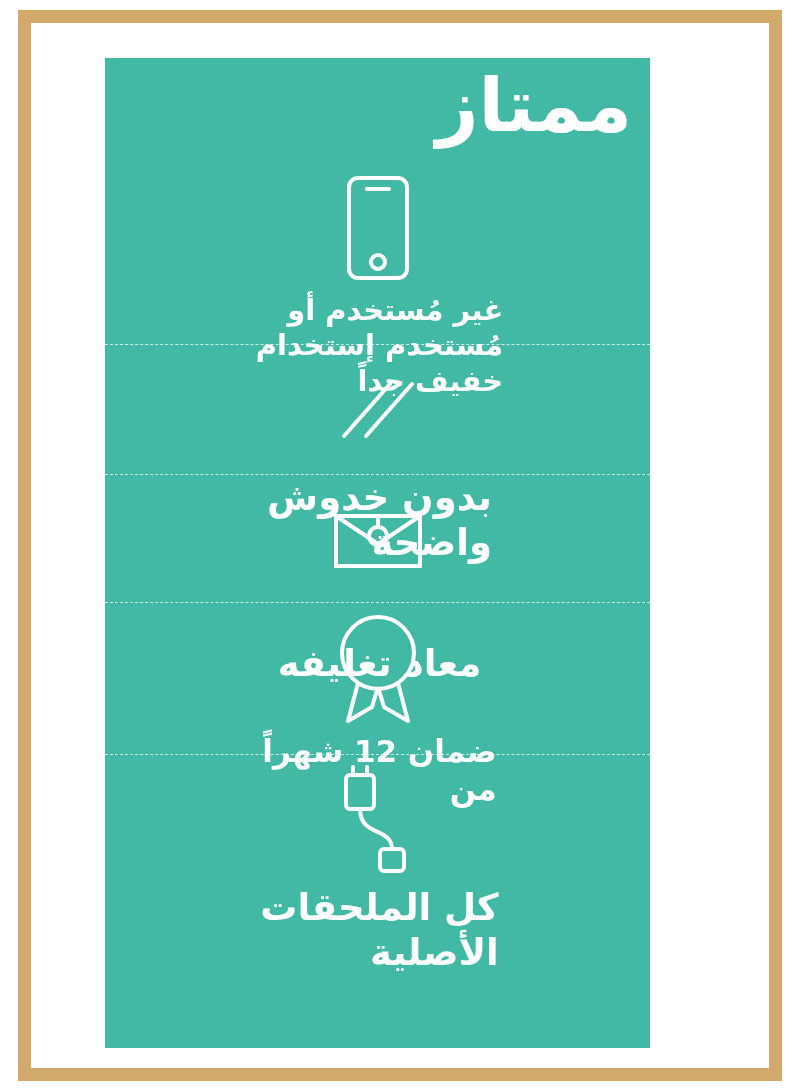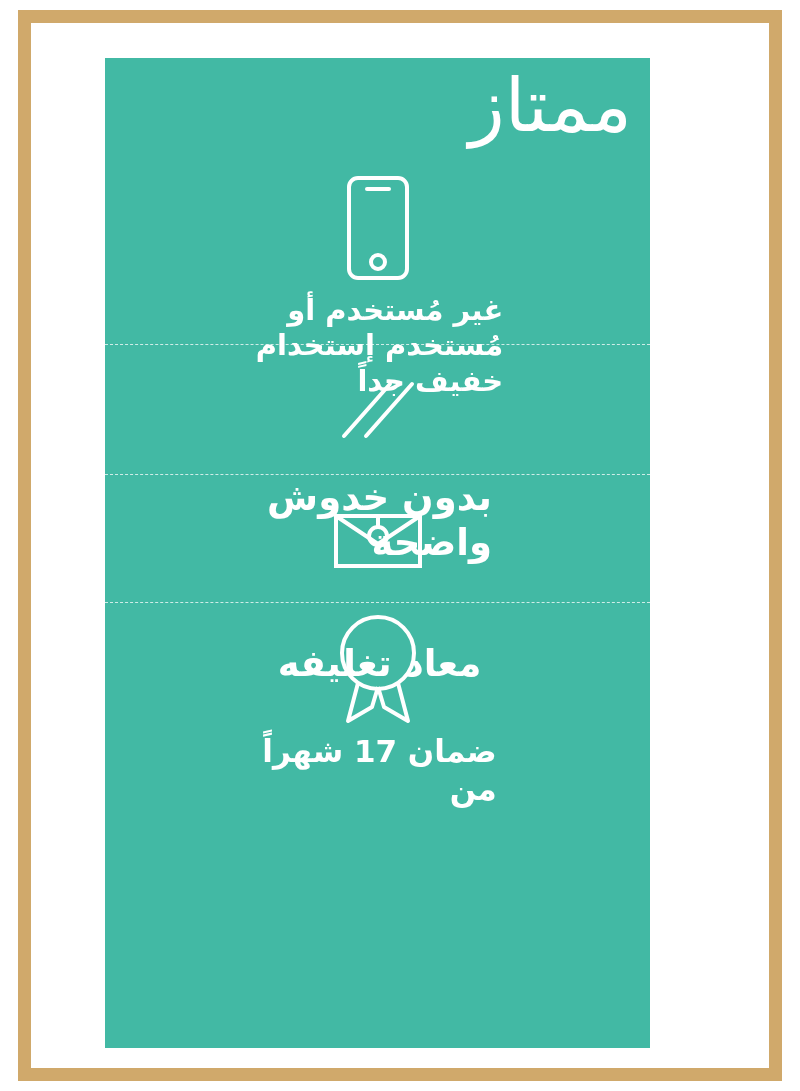--- a/index.html
+++ b/index.html
@@ -57,21 +57,21 @@
   }
 
   .card-title {
     position: absolute;
     top: 10px;
     right: 18px;
     left: 18px;
     text-align: right;
     color: #ffffff;
     font-size: 74px;
-    font-weight: normal;
+    font-weight: bold;
     line-height: 1.0;
     letter-spacing: -1px;
     white-space: nowrap;
     direction: rtl;
   }
 
   .rows {
     position: absolute;
     top: 105px;
     left: 0;
@@ -177,24 +177,37 @@
           </div>
 
           <div class="row row-3">
             <div class="row-icon">
               <svg width="108" height="118" viewBox="0 0 108 118" fill="none" stroke="currentColor" stroke-width="4" stroke-linejoin="round">
                 <circle cx="54" cy="44" r="36"></circle>
                 <polyline points="34,74 24,112 48,98 54,78"></polyline>
                 <polyline points="74,74 84,112 60,98 54,78"></polyline>
               </svg>
             </div>
-            <div class="row-label">ضمان 17 شهراً
+            <div class="row-label">ضمان 12 شهراً
 من</div>
           </div>
 
+          <div class="row row-4">
+            <div class="row-icon">
+              <svg width="96" height="110" viewBox="0 0 96 110" fill="none" stroke="currentColor" stroke-width="4" stroke-linejoin="round">
+                <rect x="16" y="10" width="28" height="34" rx="4"></rect>
+                <line x1="23" y1="10" x2="23" y2="2" stroke-linecap="round"></line>
+                <line x1="37" y1="10" x2="37" y2="2" stroke-linecap="round"></line>
+                <path d="M30 44 C30 72, 62 62, 62 84"></path>
+                <rect x="50" y="84" width="24" height="22" rx="4"></rect>
+              </svg>
+            </div>
+            <div class="row-label">كل الملحقات
+الأصلية</div>
+          </div>
 
 
         </div>
       </div>
 
     </div>
   </div>
 </div>
 
 </body></html>

